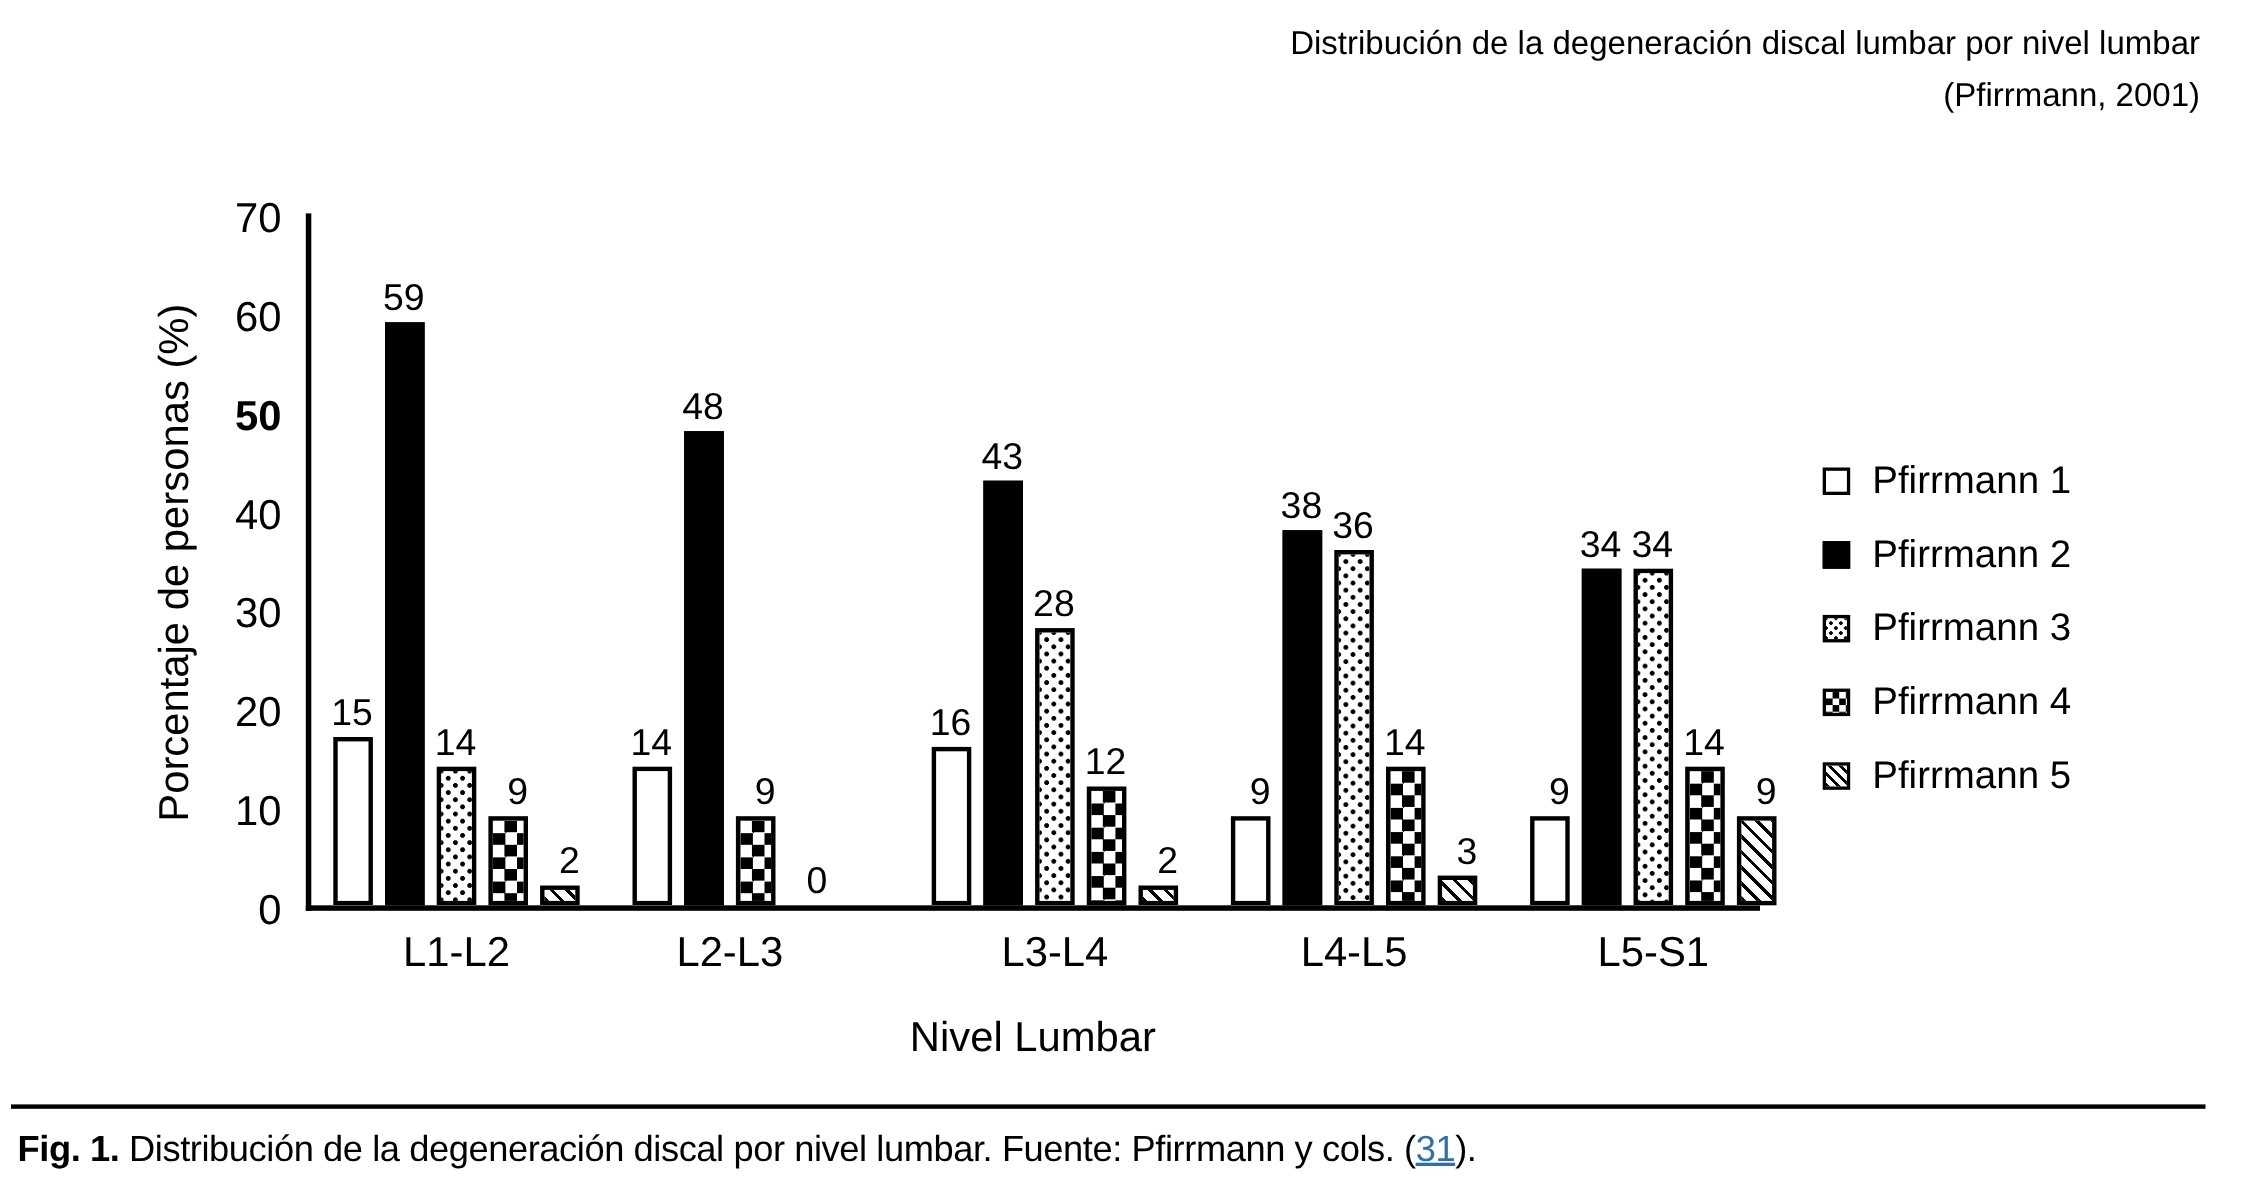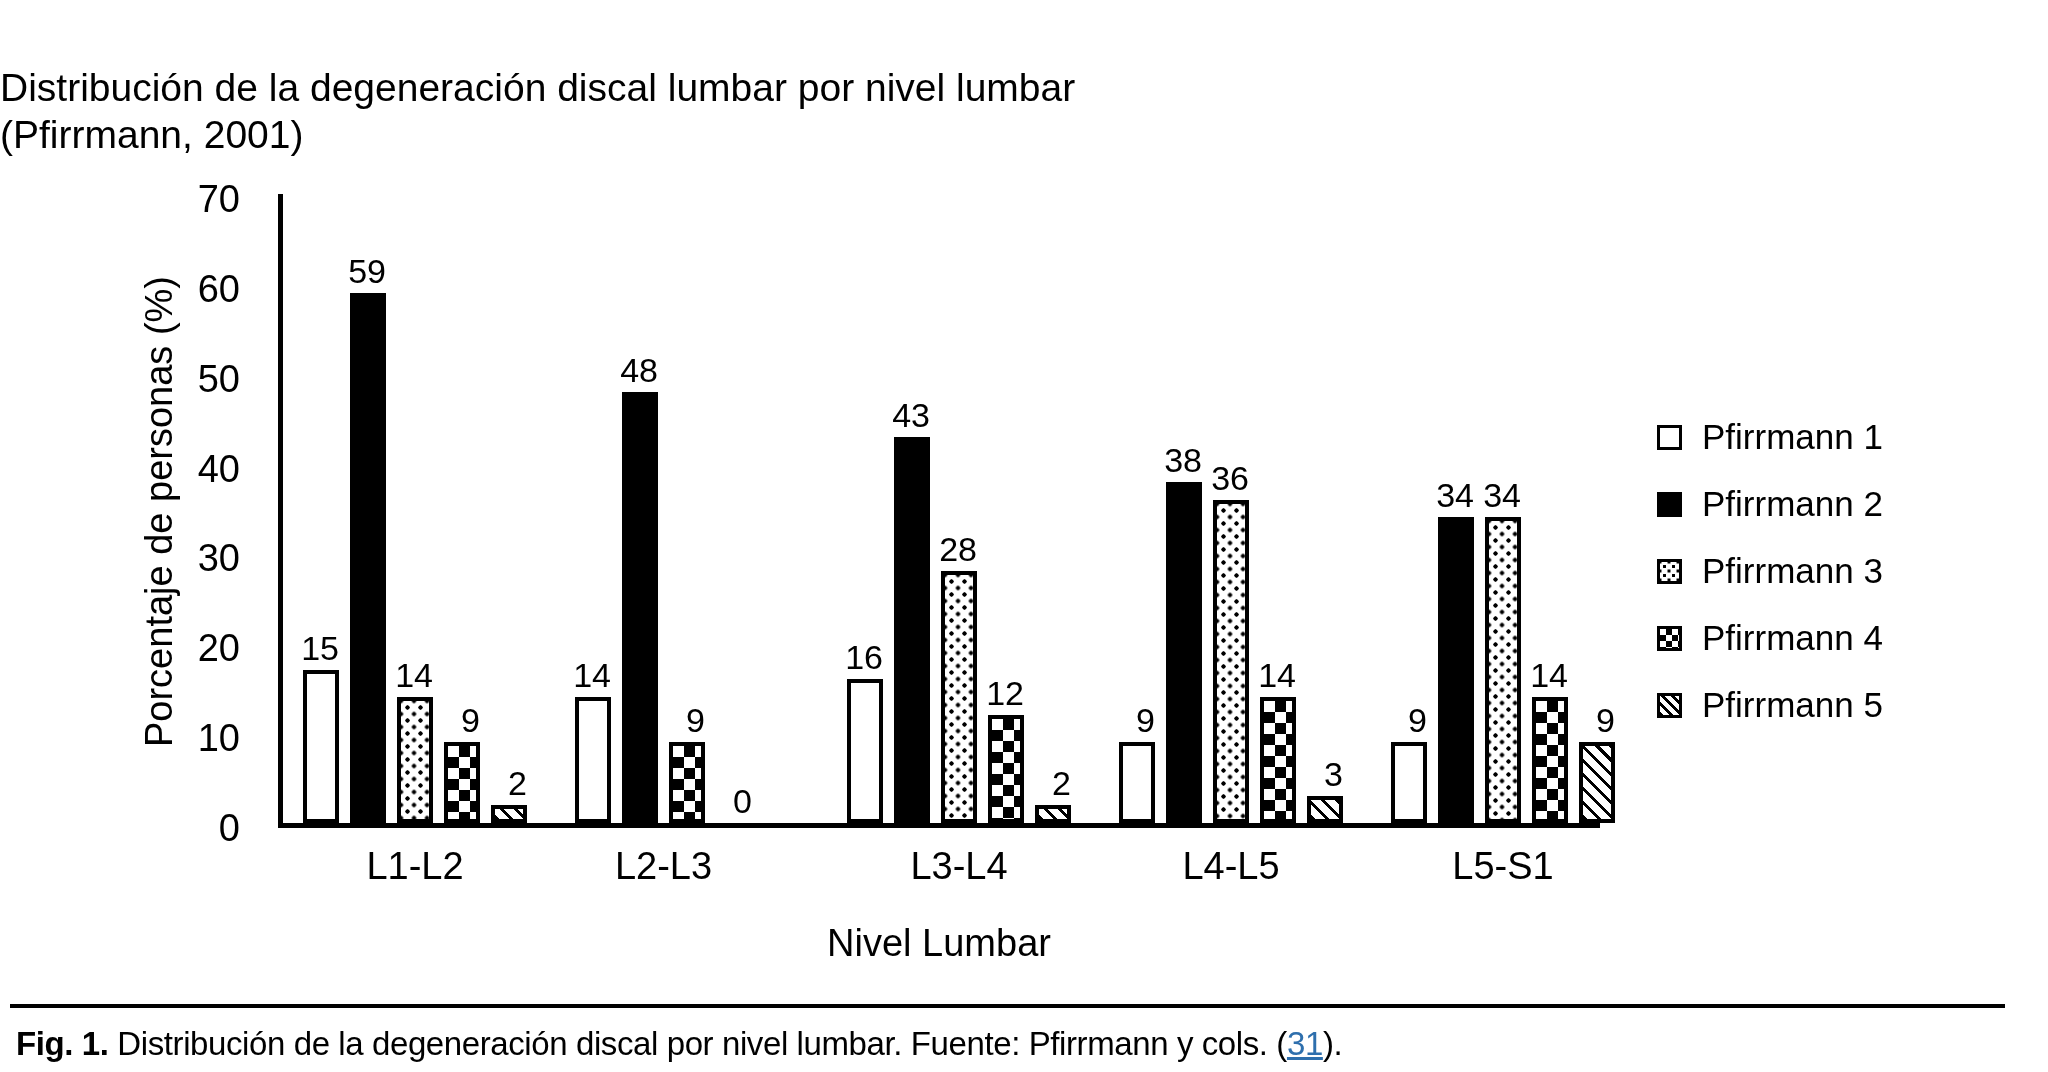--- a/index.html
+++ b/index.html
@@ -5,36 +5,36 @@
   html,body{margin:0;padding:0;}
   body{
     width:2048px;height:1072px;position:relative;overflow:hidden;
     background:#ffffff;color:#000;
     font-family:"Liberation Sans", sans-serif;
   }
   .figure{position:absolute;inset:0;}
   
   .chart-title{
     position:absolute;left:0;top:16px;width:2000px;
-    text-align:left;font-size:39px;line-height:47px;color:#000;margin-top:48px;
+    text-align:right;font-size:30px;line-height:47px;color:#000;
   }
   
   .y-axis-label{
     position:absolute;left:118px;top:194px;width:84px;height:634px;
     display:flex;align-items:center;justify-content:center;
   }
   .y-axis-label .inner{
     transform:rotate(-90deg);white-space:nowrap;font-size:38px;
   }
   
   .y-ticks{
     position:absolute;left:140px;top:194px;width:116px;height:634px;
   }
   .ytick{
-    position:absolute;right:16px;font-size:38px;line-height:40px;
+    position:absolute;right:0;font-size:38px;line-height:40px;
     transform:translateY(50%);
   }
   
   .plot{
     position:absolute;left:278px;top:194px;width:1322px;height:634px;
     border-left:5px solid #000;border-bottom:5px solid #000;
     box-sizing:border-box;
   }
   .group{
     position:absolute;bottom:0;height:629px;
@@ -126,21 +126,21 @@
   <div class="y-axis-label">
     <span class="inner">Porcentaje de personas (%)</span>
   </div>
 
   <div class="y-ticks">
       <div class="ytick" style="bottom: 0px;">0</div>
       <div class="ytick" style="bottom: 89.8571px; margin-top: 17px;">10</div>
       <div class="ytick" style="bottom: 179.714px;">20</div>
       <div class="ytick" style="bottom: 269.571px;">30</div>
       <div class="ytick" style="bottom: 359.429px;">40</div>
-      <div class="ytick" style="bottom: 449.286px;">50</div>
+      <div class="ytick" style="bottom: 449.286px; font-weight: bold;">50</div>
       <div class="ytick" style="bottom: 539.143px;">60</div>
       <div class="ytick" style="bottom: 629px;">70</div>
     </div>
 
   <div class="plot">
       <div class="group" style="left: 20px;">
         <div class="slot">
           <div class="val">15</div>
           <div class="bar p-plain" style="height: 153px;"></div>
         </div>

